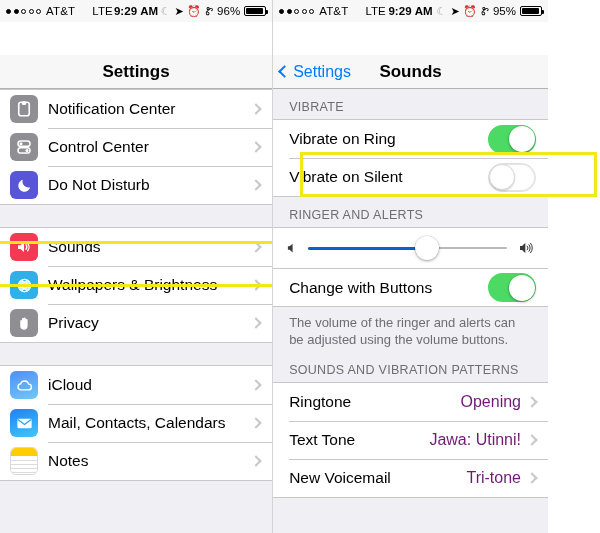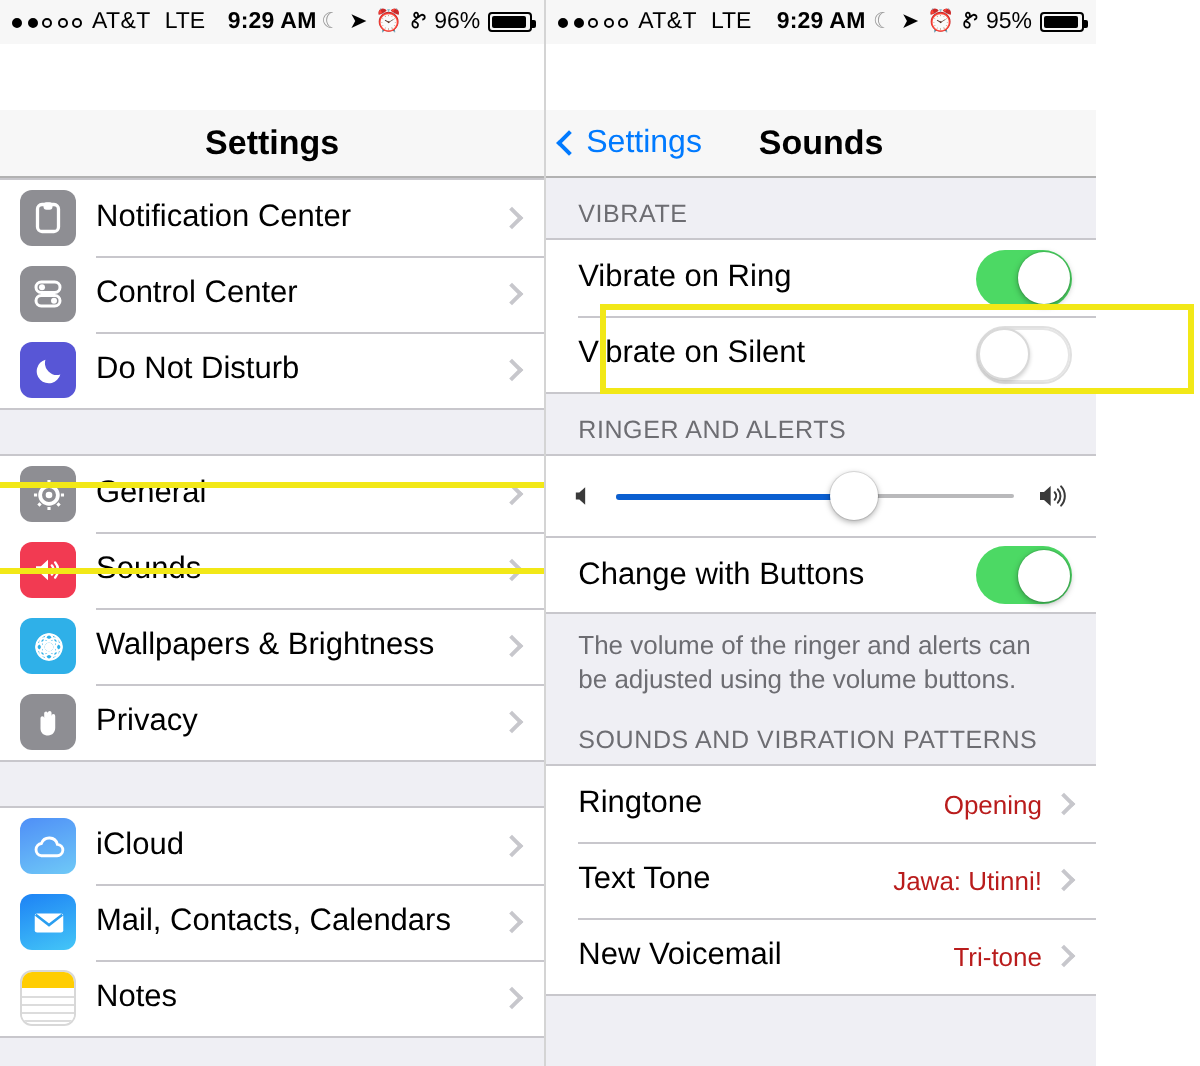--- a/index.html
+++ b/index.html
@@ -18,21 +18,21 @@
     height: 22px; background: #f7f7f7;
     display: flex; align-items: center;
     font-size: 11.5px; color: #000;
     padding: 0 6px; position: relative;
   }
   .sb-left { display: flex; align-items: center; gap: 5px; }
   .dots { display: flex; align-items: center; gap: 2.5px; }
   .dot { width: 5px; height: 5px; border-radius: 50%; border: 1px solid #000; }
   .dot.on { background: #000; }
   .carrier { font-size: 11.5px; letter-spacing: .2px; }
-  .lte { font-size: 11.5px; margin-left: 2px; }
+  .lte { font-size: 11.5px; margin-left: 12px; }
   .sb-time { position: absolute; left: 0; right: 0; text-align: center; font-size: 11.5px; font-weight: bold; letter-spacing: .1px; pointer-events: none; }
   .sb-right { margin-left: auto; display: flex; align-items: center; gap: 4px; position: relative; z-index: 2; }
   .sb-right .glyph { font-size: 11px; line-height: 1; display: inline-block; }
   .moon { color: #9a9a9a; font-size: 12px; }
   .battpct { font-size: 11.5px; }
   .batt { width: 22px; height: 10px; border: 1px solid #000; border-radius: 2px; position: relative; padding: 1px; }
   .batt i { display: block; height: 100%; background: #000; border-radius: 1px; }
   .batt::after { content: ""; position: absolute; right: -3px; top: 3px; width: 2px; height: 4px; background: #000; border-radius: 0 1px 1px 0; }
 
   
@@ -67,21 +67,21 @@
     display: flex; align-items: center;
     padding-left: 10px; padding-right: 12px;
     position: relative;
   }
   .row + .row::before {
     content: ""; position: absolute; left: 48px; right: 0; top: 0; height: 1px; background: #c8c7cc;
   }
   .row.norow-icon + .row.norow-icon::before { left: 16px; }
   .row.norow-icon { padding-left: 16px; }
   .row-label { font-size: 15.5px; color: #000; flex: 1; white-space: nowrap; }
-  .row-value { font-size: 13px; color: #b91c1c; margin-right: 7px; white-space: nowrap; }
+  .row-value { font-size: 16px; color: #701a75; margin-right: 7px; white-space: nowrap; }
   .chev { width: 8px; height: 8px; border-top: 2px solid #c7c7cc; border-right: 2px solid #c7c7cc; transform: rotate(45deg); flex: 0 0 auto; }
   .footnote {
     padding: 8px 16px 4px 16px; font-size: 13px; color: #6d6d72; line-height: 1.28; background: #efeff4;
   }
 
   
   .appicon {
     width: 28px; height: 28px; border-radius: 6px;
     margin-right: 10px; flex: 0 0 auto;
     display: flex; align-items: center; justify-content: center;
@@ -199,31 +199,20 @@
           </span>
           <span class="row-label">Do Not Disturb</span>
           <span class="chev"></span>
         </div>
       </div>
 
       <div class="grp-gap"></div>
 
       <div class="grp">
         <div class="row">
-          <span class="appicon ic-general">
-            <svg width="19" height="19" viewBox="0 0 24 24">
-                <path fill="none" stroke="#fff" stroke-width="2" d="M12 4.5v-2M12 21.5v-2M19.5 12h2M2.5 12h2M17.3 6.7l1.4-1.4M5.3 18.7l1.4-1.4M17.3 17.3l1.4 1.4M5.3 5.3l1.4 1.4"></path>
-                <circle cx="12" cy="12" r="5.6" fill="none" stroke="#fff" stroke-width="2.4"></circle>
-                <circle cx="12" cy="12" r="2.1" fill="#fff"></circle>
-              </svg>
-          </span>
-          <span class="row-label">General</span>
-          <span class="chev"></span>
-        </div>
-        <div class="row">
           <span class="appicon ic-sounds">
             <svg width="18" height="18" viewBox="0 0 24 24">
                 <path d="M4 9.5h3.3L12 5.2v13.6L7.3 14.5H4z" fill="#fff"></path>
                 <path d="M14.6 9a4.6 4.6 0 0 1 0 6M16.8 7a7.6 7.6 0 0 1 0 10" fill="none" stroke="#fff" stroke-width="1.7" stroke-linecap="round"></path>
               </svg>
           </span>
           <span class="row-label">Sounds</span>
           <span class="chev"></span>
         </div>
         <div class="row">

